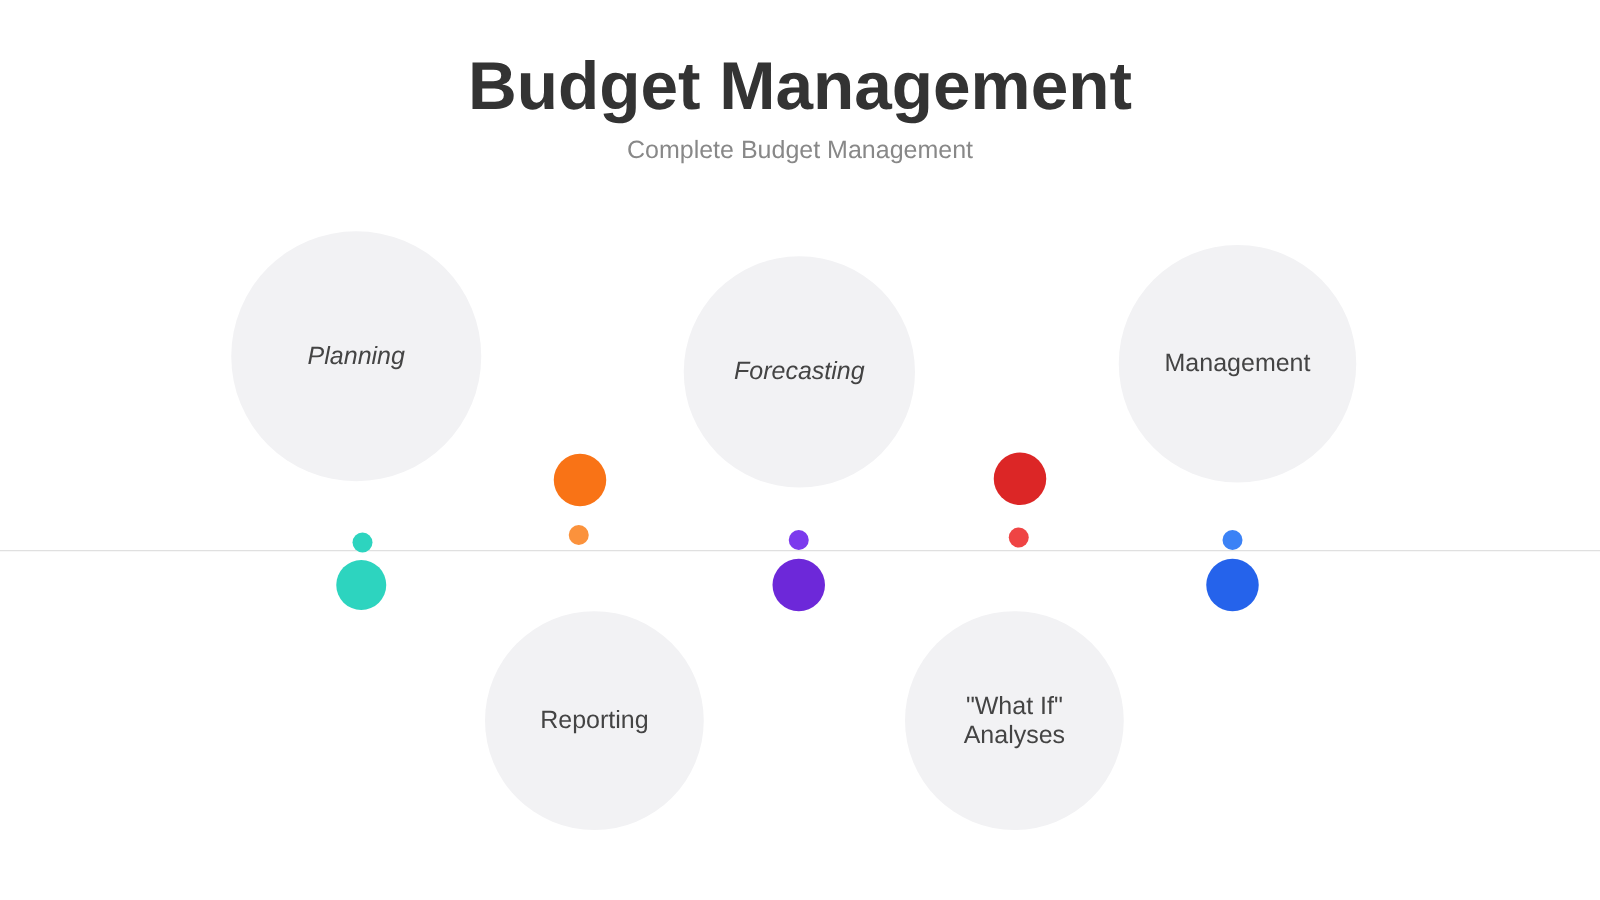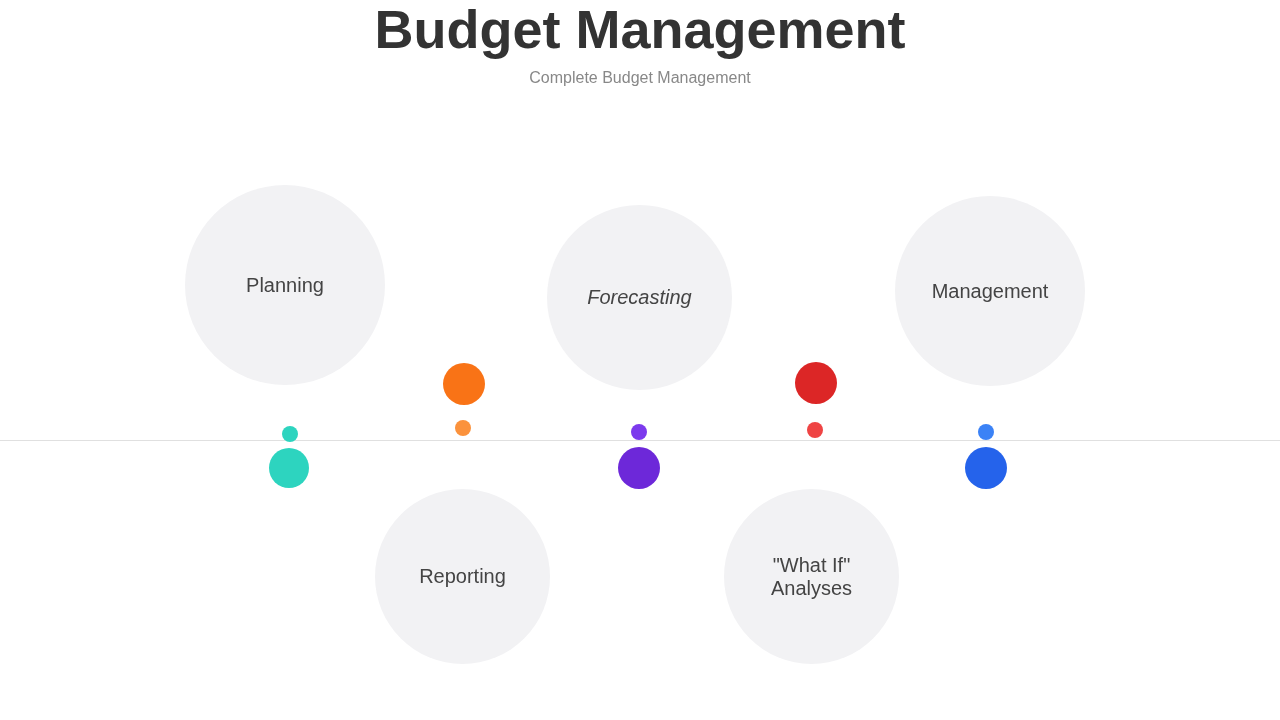--- a/index.html
+++ b/index.html
@@ -8,31 +8,32 @@
       width: 1280px;
       height: 720px;
       background: #ffffff;
       font-family: 'Segoe UI', Arial, sans-serif;
       overflow: hidden;
       position: relative;
     }
 
     .header {
       text-align: center;
+      padding-top: 40px;
     }
 
     .main-title {
       font-size: 54px;
       font-weight: 700;
       color: #333333;
       line-height: 1.1;
     }
 
     .subtitle {
-      font-size: 16px;
+      font-size: 20px;
       color: #888888;
       margin-top: 10px;
     }
 
     
     .divider-line {
       position: absolute;
       top: 440px;
       left: 0;
       width: 1280px;
@@ -56,20 +57,21 @@
       color: #444444;
       font-weight: 400;
     }
 
     
     .circle-planning {
       width: 200px;
       height: 200px;
       top: 185px;
       left: 185px;
+      font-style: italic;
     }
 
     
     .circle-forecasting {
       width: 185px;
       height: 185px;
       top: 205px;
       left: 547px;
       font-style: italic;
     }
@@ -80,21 +82,21 @@
       height: 190px;
       top: 196px;
       left: 895px;
     }
 
     
     .circle-reporting {
       width: 175px;
       height: 175px;
       top: 489px;
-      left: 375px;
+      left: 388px;
     }
 
     
     .circle-whatif {
       width: 175px;
       height: 175px;
       top: 489px;
       left: 724px;
     }
 

